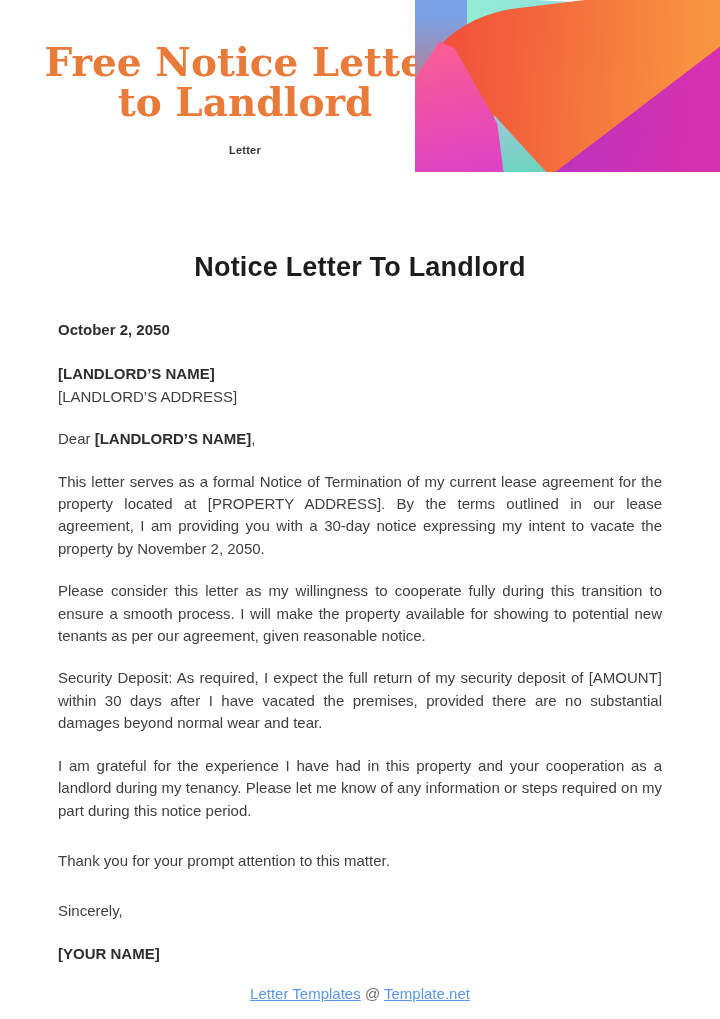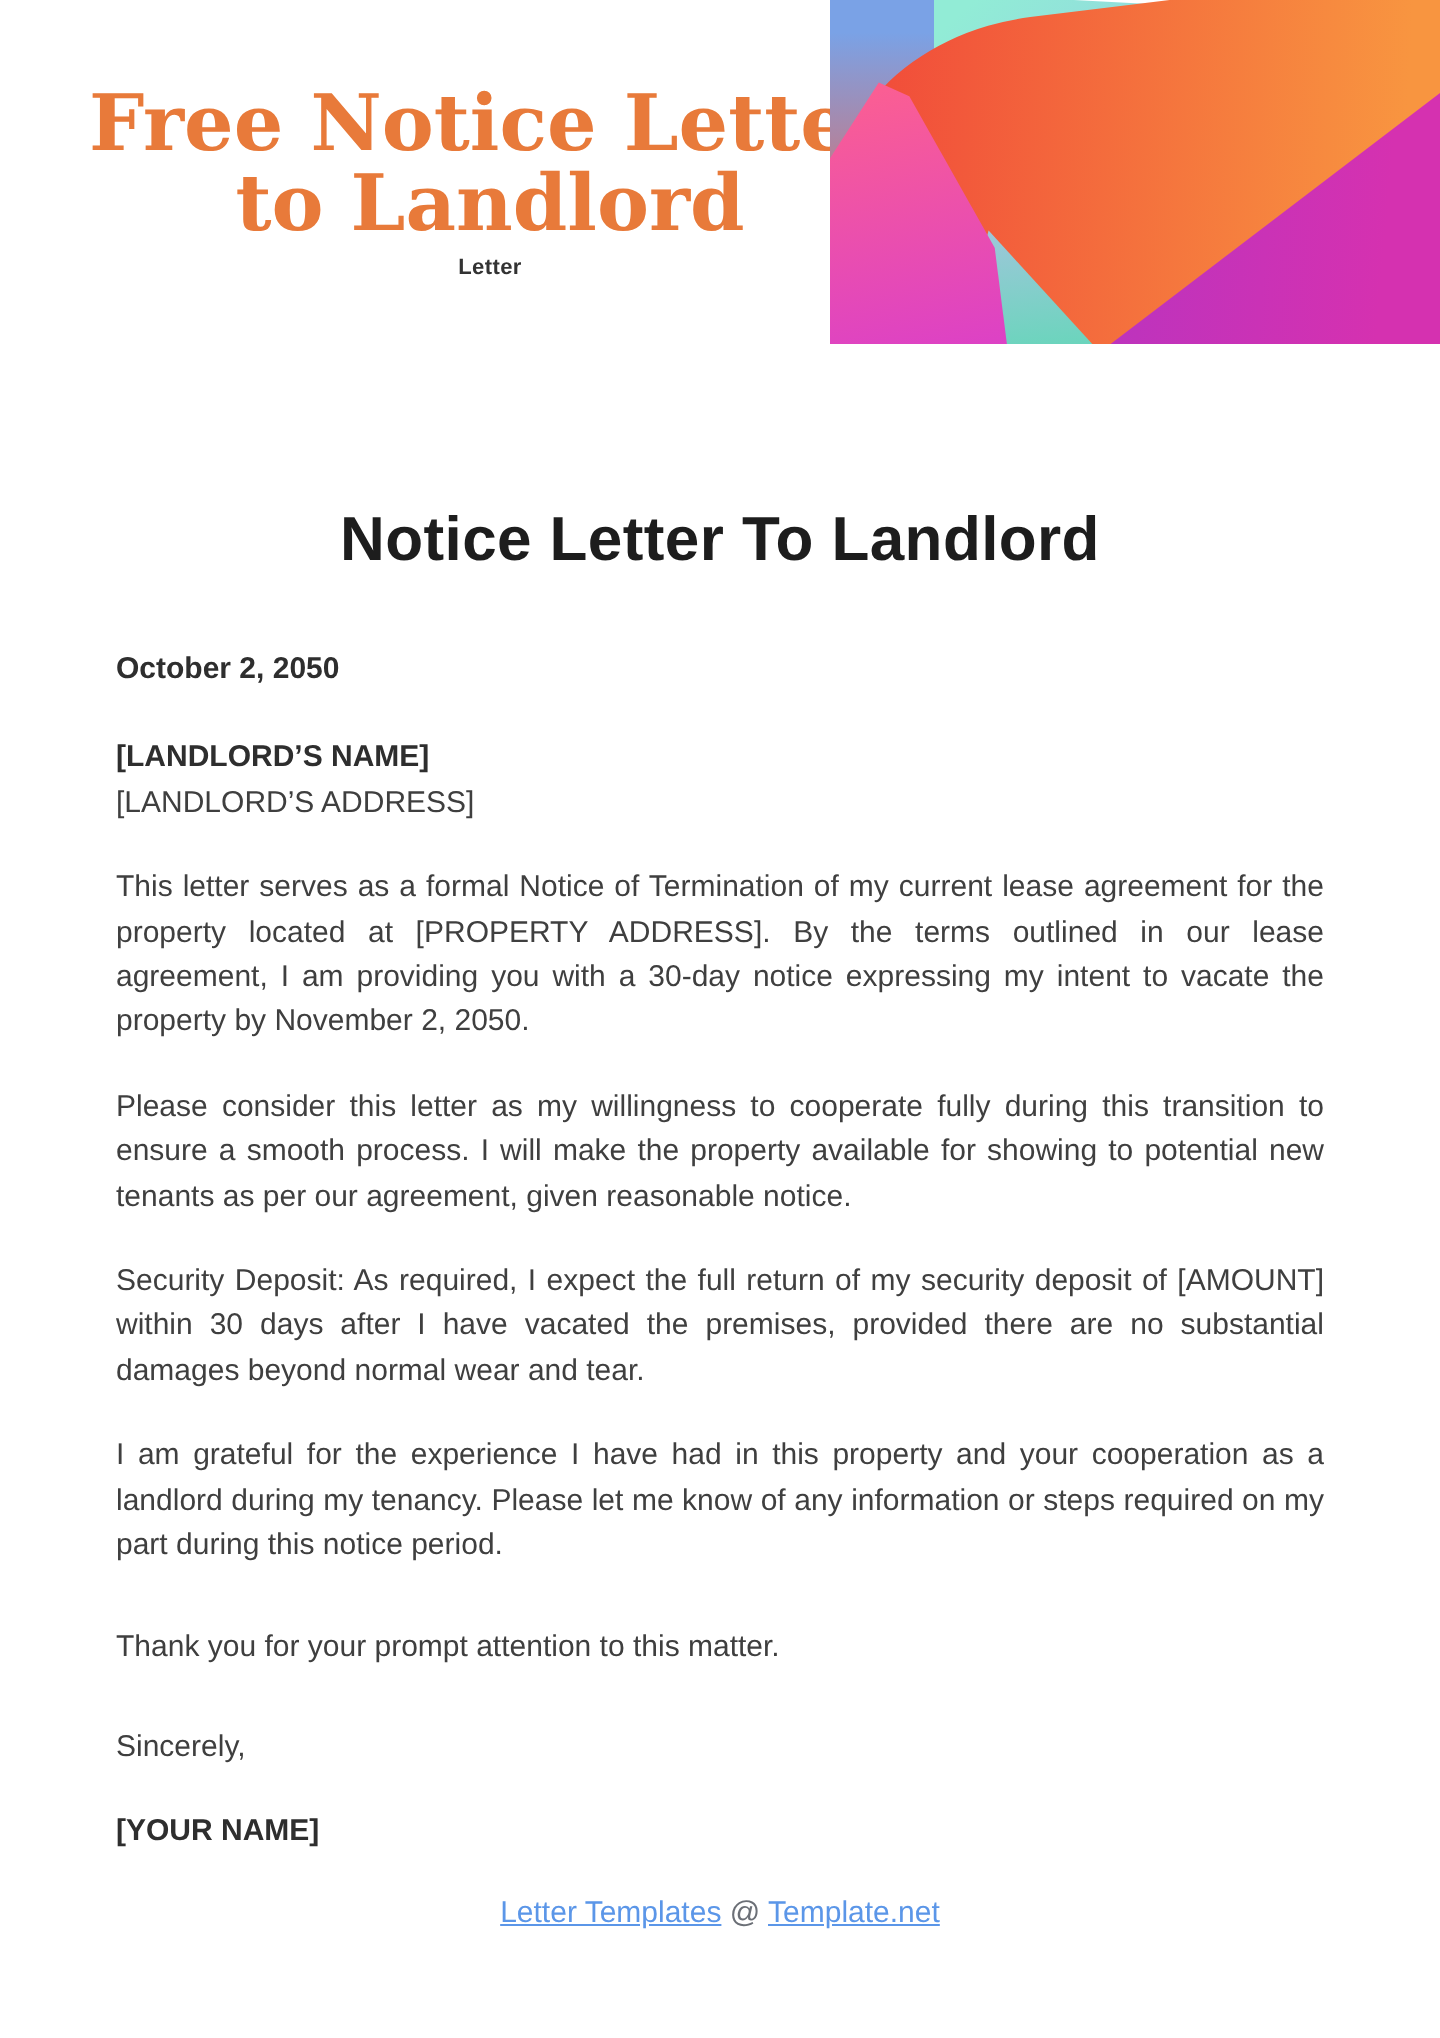--- a/index.html
+++ b/index.html
@@ -27,21 +27,21 @@
     text-align: center;
   }
   .header-title {
     font-family: "DejaVu Serif", serif;
     font-weight: bold;
     font-size: 39px;
     line-height: 40px;
     color: #e87a3a;
   }
   .header-subtitle {
-    margin-top: 6px;
+    margin-top: 22px;
     font-size: 11px;
     font-weight: bold;
     color: #333333;
     letter-spacing: 0.2px;
   }
 
   
   .graphic {
     position: absolute;
     top: 0; right: 0;
@@ -83,21 +83,21 @@
   .g-purple {
     clip-path: polygon(46% 100%, 100% 27%, 100% 100%);
     background: linear-gradient(95deg, #a935c8 15%, #d531b0 90%);
   }
 
   
   .letter { padding: 0 58px; color: #3f3f3f; font-size: 15px; }
   .letter-heading {
     margin-top: 52px;
     text-align: center;
-    font-size: 31px;
+    font-size: 27px;
     font-weight: bold;
     color: #1d1d1d;
     letter-spacing: 0.2px;
   }
   .line { line-height: 22.4px; }
   .date-line { margin-top: 36px; font-weight: bold; color: #2e2e2e; }
   .recipient-block { margin-top: 22px; }
   .recipient-name { font-weight: bold; color: #2e2e2e; }
   .salutation { margin-top: 20px; }
   .salutation b { color: #2e2e2e; }
@@ -146,20 +146,21 @@
   <div class="letter">
     <h1 class="letter-heading">Notice Letter To Landlord</h1>
 
     <div class="line date-line">October 2, 2050</div>
 
     <div class="recipient-block">
       <div class="line recipient-name">[LANDLORD’S NAME]</div>
       <div class="line">[LANDLORD’S ADDRESS]</div>
     </div>
 
+    <div class="line salutation"><span>Dear </span><b>[LANDLORD’S NAME]</b><span>,</span></div>
 
     <p class="para">This letter serves as a formal Notice of Termination of my current lease agreement for the property located at [PROPERTY ADDRESS]. By the terms outlined in our lease agreement, I am providing you with a 30-day notice expressing my intent to vacate the property by November 2, 2050.</p>
     <p class="para">Please consider this letter as my willingness to cooperate fully during this transition to ensure a smooth process. I will make the property available for showing to potential new tenants as per our agreement, given reasonable notice.</p>
     <p class="para">Security Deposit: As required, I expect the full return of my security deposit of [AMOUNT] within 30 days after I have vacated the premises, provided there are no substantial damages beyond normal wear and tear.</p>
     <p class="para">I am grateful for the experience I have had in this property and your cooperation as a landlord during my tenancy. Please let me know of any information or steps required on my part during this notice period.</p>
 
     <div class="line thanks">Thank you for your prompt attention to this matter.</div>
     <div class="line sincerely">Sincerely,</div>
     <div class="line signature">[YOUR NAME]</div>
 

